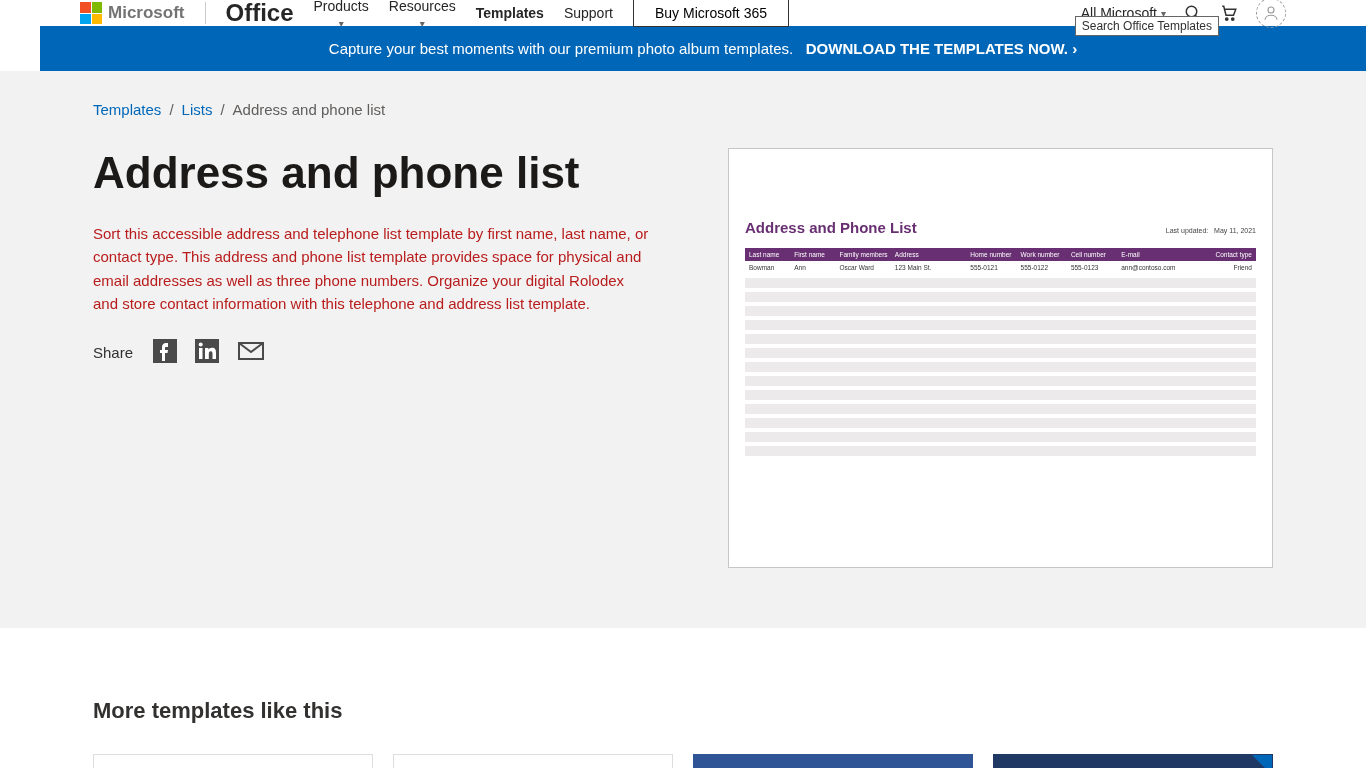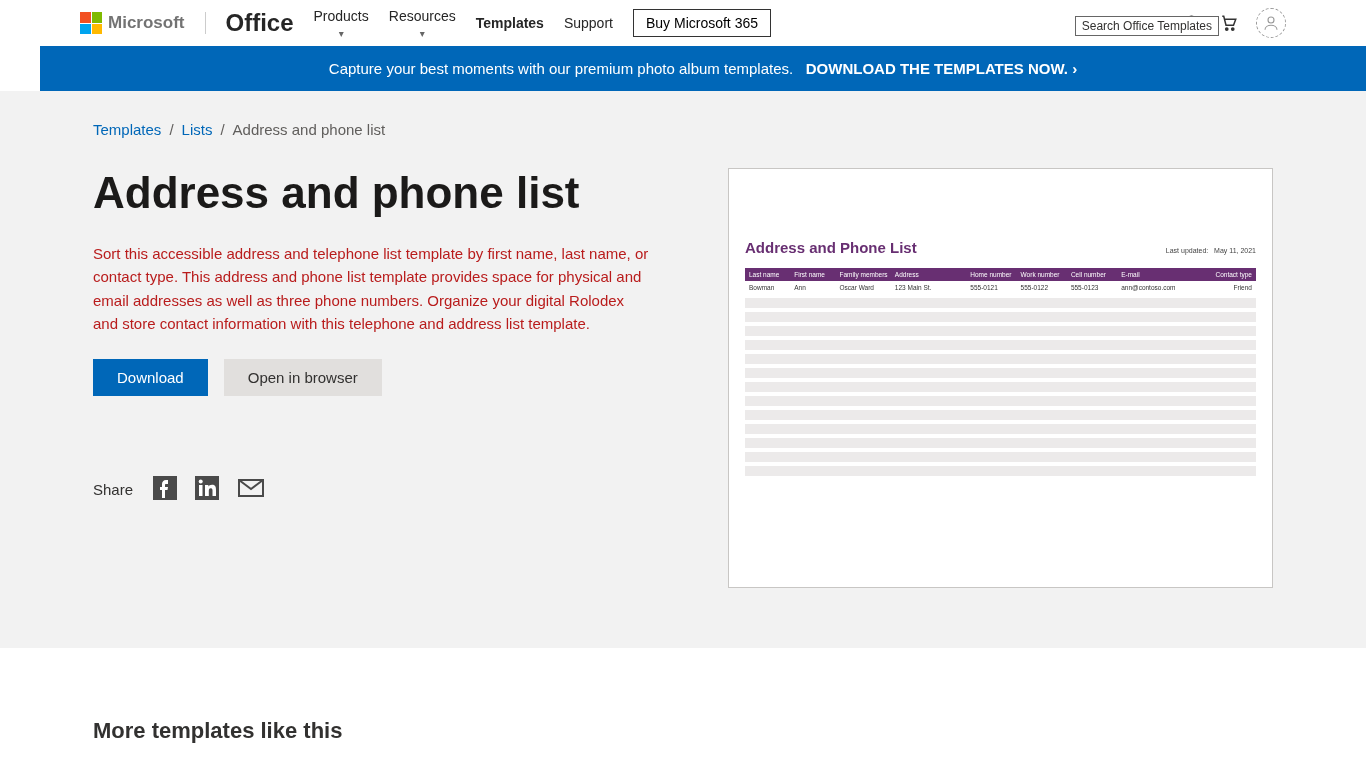--- a/index.html
+++ b/index.html
@@ -1,32 +1,32 @@
 <!DOCTYPE html>
 <html><head>
 <meta charset="utf-8">
 <style>
 * { margin: 0; padding: 0; box-sizing: border-box; }
 body { font-family: "Segoe UI", -apple-system, sans-serif; background: #fff; color: #323130; width: 1366px; }
 
-.topnav { display: flex; align-items: center; height: 46px; padding: 0 80px; position: relative; }
+.topnav { display: flex; align-items: center; height: 26px; padding: 0 80px; position: relative; }
 .ms-logo { display: flex; align-items: center; gap: 6px; }
 .ms-squares { width: 22px; height: 22px; display: grid; grid-template: 1fr 1fr / 1fr 1fr; gap: 1px; }
 .ms-squares span { display:block; }
 .ms-squares span:nth-child(1){background:#f25022;}
 .ms-squares span:nth-child(2){background:#7fba00;}
 .ms-squares span:nth-child(3){background:#00a4ef;}
 .ms-squares span:nth-child(4){background:#ffb900;}
 .ms-brand { color:#737373; font-size:17px; font-weight:600; }
 .vdiv { width:1px; height:22px; background:#ccc; margin: 0 20px; }
 .office-brand { font-size:24px; font-weight:600; color:#262626; margin-right: 20px; }
 .nav-item { font-size:14px; color:#262626; margin-right: 20px; display:flex; align-items:center; gap:4px; cursor:pointer;flex-direction:column; }
 .nav-item.active { font-weight:600; }
 .chev { font-size:10px; color:#666; }
-.buy-btn { border:1px solid #333; padding:5px 12px; font-size:14px; background:#fff; cursor:pointer; }
+.buy-btn { border:1px solid #333; padding:5px 21px; font-size:14px; background:#fff; cursor:pointer; }
 .nav-right { margin-left:auto; display:flex; align-items:center; gap:18px; }
 .all-ms { font-size:14px; color:#262626; display:flex; align-items:center; gap:4px; cursor:pointer; }
 .icon-btn { cursor:pointer; display:flex; align-items:center; }
 .avatar-circle { width:30px; height:30px; border:1px dashed #999; border-radius:50%; display:flex; align-items:center; justify-content:center; }
 .tooltip { position:absolute; right:147px; top:16px; background:#fff; border:1px solid #666; padding:2px 6px; font-size:12px; z-index:10; }
 
 .promo { background:#0067b8; color:#fff; text-align:center; padding:14px 0; font-size:15px;margin-left:40px; }
 .promo .cta { font-weight:600; }
 
 .page-body { background:#f2f2f2; padding: 0 0 60px 0; }
@@ -135,24 +135,20 @@
       <span class="sep">/</span>
       <a>Lists</a>
       <span class="sep">/</span>
       <span class="current">Address and phone list</span>
     </div>
 
     <div class="template-row">
       <div class="template-left">
         <h1 class="title">Address and phone list</h1>
         <p class="desc">Sort this accessible address and telephone list template by first name, last name, or contact type. This address and phone list template provides space for physical and email addresses as well as three phone numbers. Organize your digital Rolodex and store contact information with this telephone and address list template.</p>
-        <div class="btn-row">
-          <button class="btn-primary">Download</button>
-          <button class="btn-secondary">Open in browser</button>
-        </div>
         <div class="share-row">
           <span>Share</span>
           <div class="share-icons">
             <span class="share-ic">
               <svg width="24" height="24" viewBox="0 0 24 24">
                   <rect width="24" height="24" fill="#4a4a4a"></rect>
                   <path fill="#fff" d="M15 8h-2c-.6 0-1 .4-1 1v2h3l-.5 3H12v8h-3v-8H7v-3h2V8c0-2 1.5-4 4-4h2v4z"></path>
                 </svg>
             </span>
             <span class="share-ic">

